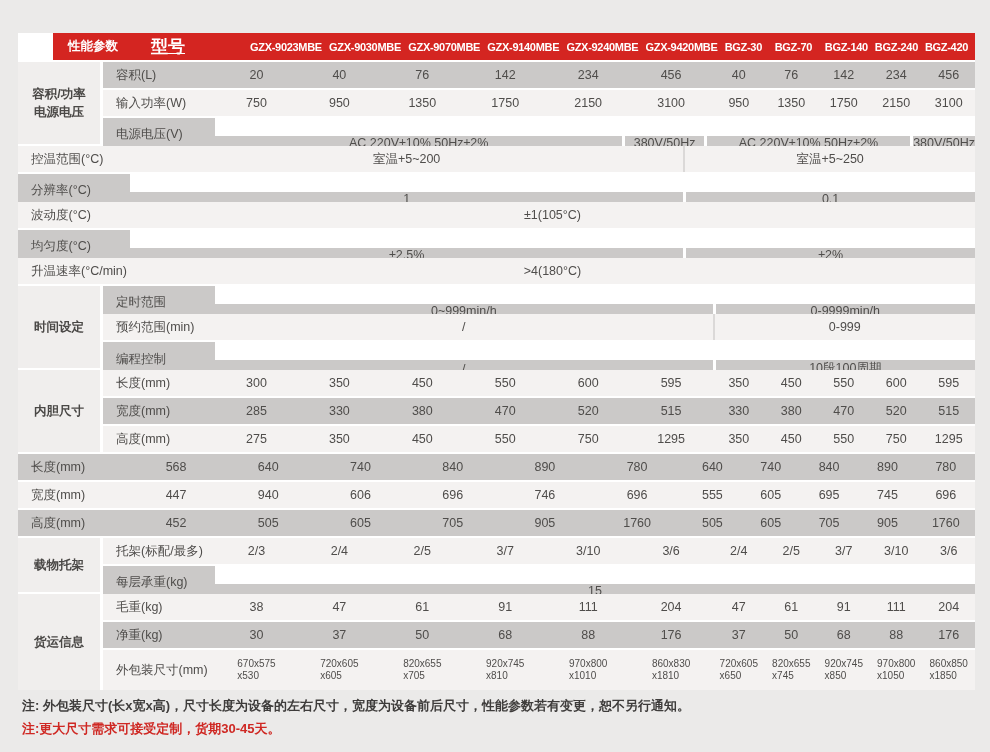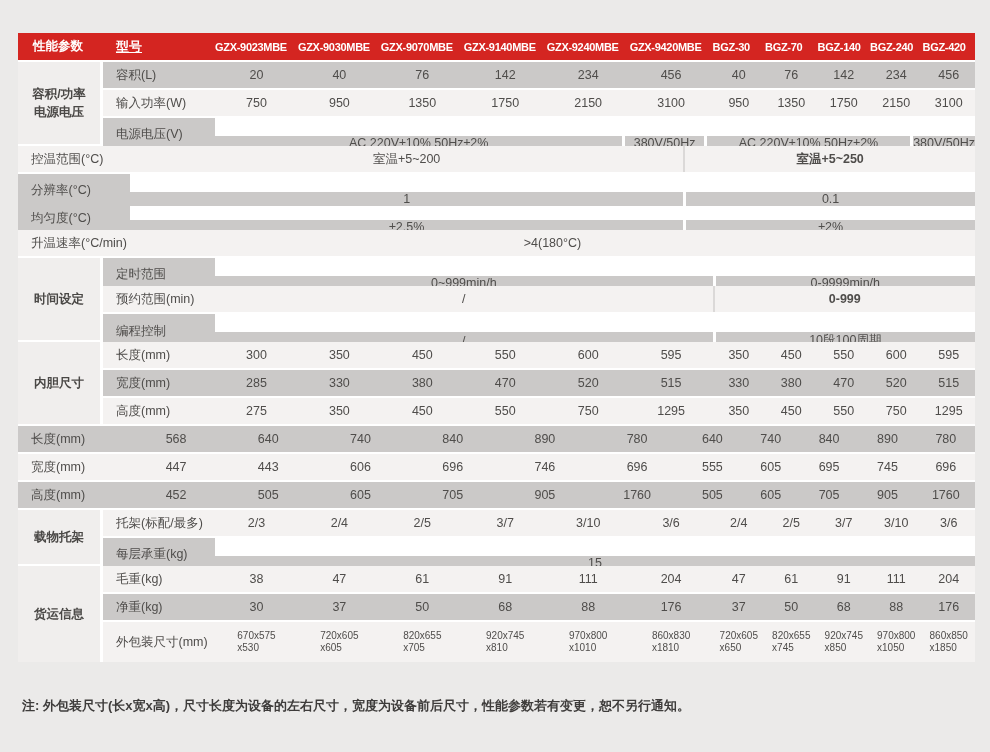--- a/index.html
+++ b/index.html
@@ -5,24 +5,24 @@
   * { margin:0; padding:0; box-sizing:border-box; }
   html,body { background:#e4e3e2; }
   .page {
     width:990px; height:752px; background:#ebeae9; position:relative;
     font-family:"Liberation Sans","DejaVu Sans",sans-serif; overflow:hidden;
   }
   .table-wrap { position:absolute; left:18px; top:33px; width:957px; background:#ffffff; }
 
   .header-row {
     display:grid; grid-template-columns:85px 112px repeat(6,1.58fr) repeat(5,1fr);
-    height:27px; background:#d42521; align-items:center; color:#ffffff; font-weight:bold;
+    height:27px; background:#d42521; align-items:center; color:#ffffff; font-weight:bold;margin-left:35px;
   }
   .h-group { padding-left:15px; font-size:12.5px; }
-  .h-param { padding-left:13px; font-size:13px;text-decoration:underline; }
+  .h-param { padding-left:13px; font-size:17px;text-decoration:underline; }
   .h-model { text-align:left; font-size:11px; letter-spacing:-0.3px; white-space:nowrap; }
 
   .group-sec { display:flex; gap:3px; margin-top:2px; }
   .group-cell {
     flex:0 0 82px; background:#f0eeed; display:flex; align-items:center; justify-content:center;
     text-align:center; font-weight:bold; font-size:12.5px; color:#4a4846;
     white-space:pre-line; line-height:1.45;
   }
   .rows { flex:1; display:flex; flex-direction:column; gap:2px; }
   .row {
@@ -32,21 +32,21 @@
   .row.tall { height:40px; }
   .row.solid.dark  { background:#cbc9c8; }
   .row.solid.light { background:#f4f2f1; }
   .param { display:flex; align-items:center; padding-left:13px; white-space:nowrap; }
   .row.dark  .param { background:#cbc9c8; }
   .row.light .param { background:#f4f2f1; }
   .cell, .block { display:flex; align-items:center; justify-content:center; }
   .row.dark  .block { background:#cbc9c8;margin-top:18px; }
   .row.light .block { background:#f4f2f1; }
   .block.gap  { margin-left:3px; }
-  .block.line { border-left:2px solid #dbd9d8;font-weight:bold; }
+  .block.line { border-left:2px solid #dbd9d8; }
   .tall .cell { font-size:10px; line-height:1.2; }
   .ml { white-space:pre-line; text-align:left; display:inline-block; }
 
   .notes { position:absolute; left:22px; top:694px; }
   .note { font-size:13px; font-weight:bold; color:#3e3c3b; line-height:23px; }
   .note.red { color:#cf2823; }
 </style>
 </head>
 <body>
 
@@ -160,20 +160,24 @@
             <div class="row light">
               <div class="param">控温范围(°C)</div>
               <div class="block" style="grid-column: span 6;">室温+5~200</div>
               <div class="block line" style="grid-column: span 5;">室温+5~250</div>
             </div>
             <div class="row dark">
               <div class="param">分辨率(°C)</div>
               <div class="block" style="grid-column: span 6;">1</div>
               <div class="block gap" style="grid-column: span 5;">0.1</div>
             </div>
+            <div class="row light">
+              <div class="param">波动度(°C)</div>
+              <div class="block" style="grid-column: span 11;">±1(105°C)</div>
+            </div>
             <div class="row dark">
               <div class="param">均匀度(°C)</div>
               <div class="block" style="grid-column: span 6;">±2.5%</div>
               <div class="block gap" style="grid-column: span 5;">±2%</div>
             </div>
             <div class="row light">
               <div class="param">升温速率(°C/min)</div>
               <div class="block" style="grid-column: span 11;">&gt;4(180°C)</div>
             </div>
           </div>
@@ -348,21 +352,21 @@
               <div class="cell">
                 <span class="ml">780</span>
               </div>
             </div>
             <div class="row light solid">
               <div class="param">宽度(mm)</div>
               <div class="cell">
                 <span class="ml">447</span>
               </div>
               <div class="cell">
-                <span class="ml">443</span>
+                <span class="ml">940</span>
               </div>
               <div class="cell">
                 <span class="ml">606</span>
               </div>
               <div class="cell">
                 <span class="ml">696</span>
               </div>
               <div class="cell">
                 <span class="ml">746</span>
               </div>
@@ -590,15 +594,16 @@
 x1850</span>
               </div>
             </div>
           </div>
         </div>
       </div>
   </div>
 
   <div class="notes">
     <div class="note">注: 外包装尺寸(长x宽x高)，尺寸长度为设备的左右尺寸，宽度为设备前后尺寸，性能参数若有变更，恕不另行通知。</div>
+    <div class="note red">注:更大尺寸需求可接受定制，货期30-45天。</div>
   </div>
 
 </div>
 
 </body></html>

